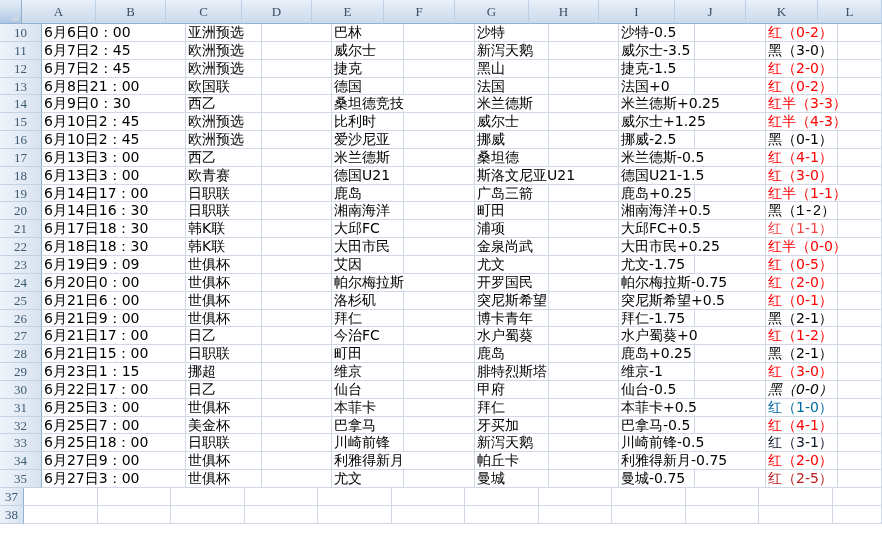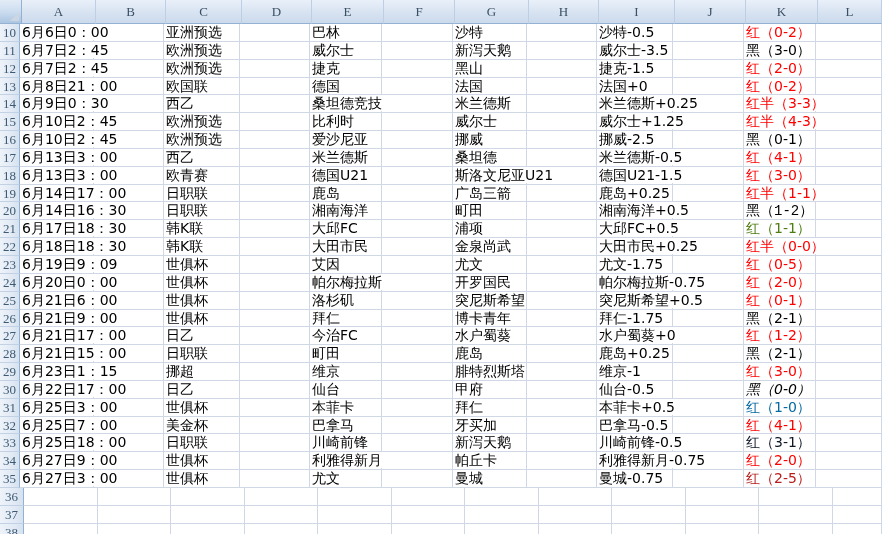--- a/index.html
+++ b/index.html
@@ -28,21 +28,21 @@
     text-align:center;
     font-family:"Liberation Serif","DejaVu Serif",serif;
     font-size:13px;color:#3a4f63;
     background:linear-gradient(to bottom,#e9f0f9 0%,#d9e4f2 50%,#cbdaec 100%);
     border-right:1px solid #bdcfe4;border-bottom:1px solid #93b1d3;
   }
   
   .grid-body{display:block;}
   .row{display:flex;height:17.85px;}
   .rh{
-    flex:0 0 auto;width:20px;box-sizing:border-box;
+    flex:0 0 auto;width:42px;box-sizing:border-box;
     text-align:center;line-height:17px;
     font-family:"Liberation Serif","DejaVu Serif",serif;
     font-size:13px;color:#3c5a72;
     background:linear-gradient(to right,#eef3fa 0%,#e2eaf5 60%,#d6e2f0 100%);
     border-right:1px solid #93b1d3;border-bottom:1px solid #c3d1e4;
   }
   .cell{
     flex:0 0 auto;box-sizing:border-box;
     border-right:1px solid #d0d7e5;border-bottom:1px solid #d0d7e5;
     padding-left:2px;line-height:17px;font-size:14px;color:#000;
@@ -253,21 +253,21 @@
         <div class="cell w-A"><span class="cv">6月17日18：30</span></div>
         <div class="cell w-B"></div>
         <div class="cell w-C"><span class="cv">韩K联</span></div>
         <div class="cell w-D"></div>
         <div class="cell w-E"><span class="cv">大邱FC</span></div>
         <div class="cell w-F"></div>
         <div class="cell w-G"><span class="cv">浦项</span></div>
         <div class="cell w-H"></div>
         <div class="cell w-I"><span class="cv">大邱FC+0.5</span></div>
         <div class="cell w-J"></div>
-        <div class="cell w-K"><span class="cv" style="color: #4d7c0f;">红（1-1）</span></div>
+        <div class="cell w-K"><span class="cv" style="color: #ef4444;">红（1-1）</span></div>
         <div class="cell w-L"></div>
       </div>
       <div class="row">
         <div class="rh">22</div>
         <div class="cell w-A"><span class="cv">6月18日18：30</span></div>
         <div class="cell w-B"></div>
         <div class="cell w-C"><span class="cv">韩K联</span></div>
         <div class="cell w-D"></div>
         <div class="cell w-E"><span class="cv">大田市民</span></div>
         <div class="cell w-F"></div>
@@ -464,35 +464,20 @@
         <div class="cell w-B"></div>
         <div class="cell w-C"><span class="cv">世俱杯</span></div>
         <div class="cell w-D"></div>
         <div class="cell w-E"><span class="cv">尤文</span></div>
         <div class="cell w-F"></div>
         <div class="cell w-G"><span class="cv">曼城</span></div>
         <div class="cell w-H"></div>
         <div class="cell w-I"><span class="cv">曼城-0.75</span></div>
         <div class="cell w-J"></div>
         <div class="cell w-K"><span class="cv" style="color: #b91c1c; margin-top: 7px;">红（2-5）</span></div>
-        <div class="cell w-L"></div>
-      </div>
-      <div class="row alt">
-        <div class="rh">36</div>
-        <div class="cell w-A"></div>
-        <div class="cell w-B"></div>
-        <div class="cell w-C"></div>
-        <div class="cell w-D"></div>
-        <div class="cell w-E"></div>
-        <div class="cell w-F"></div>
-        <div class="cell w-G"></div>
-        <div class="cell w-H"></div>
-        <div class="cell w-I"></div>
-        <div class="cell w-J"></div>
-        <div class="cell w-K"></div>
         <div class="cell w-L"></div>
       </div>
       <div class="row alt">
         <div class="rh">37</div>
         <div class="cell w-A"></div>
         <div class="cell w-B"></div>
         <div class="cell w-C"></div>
         <div class="cell w-D"></div>
         <div class="cell w-E"></div>
         <div class="cell w-F"></div>

